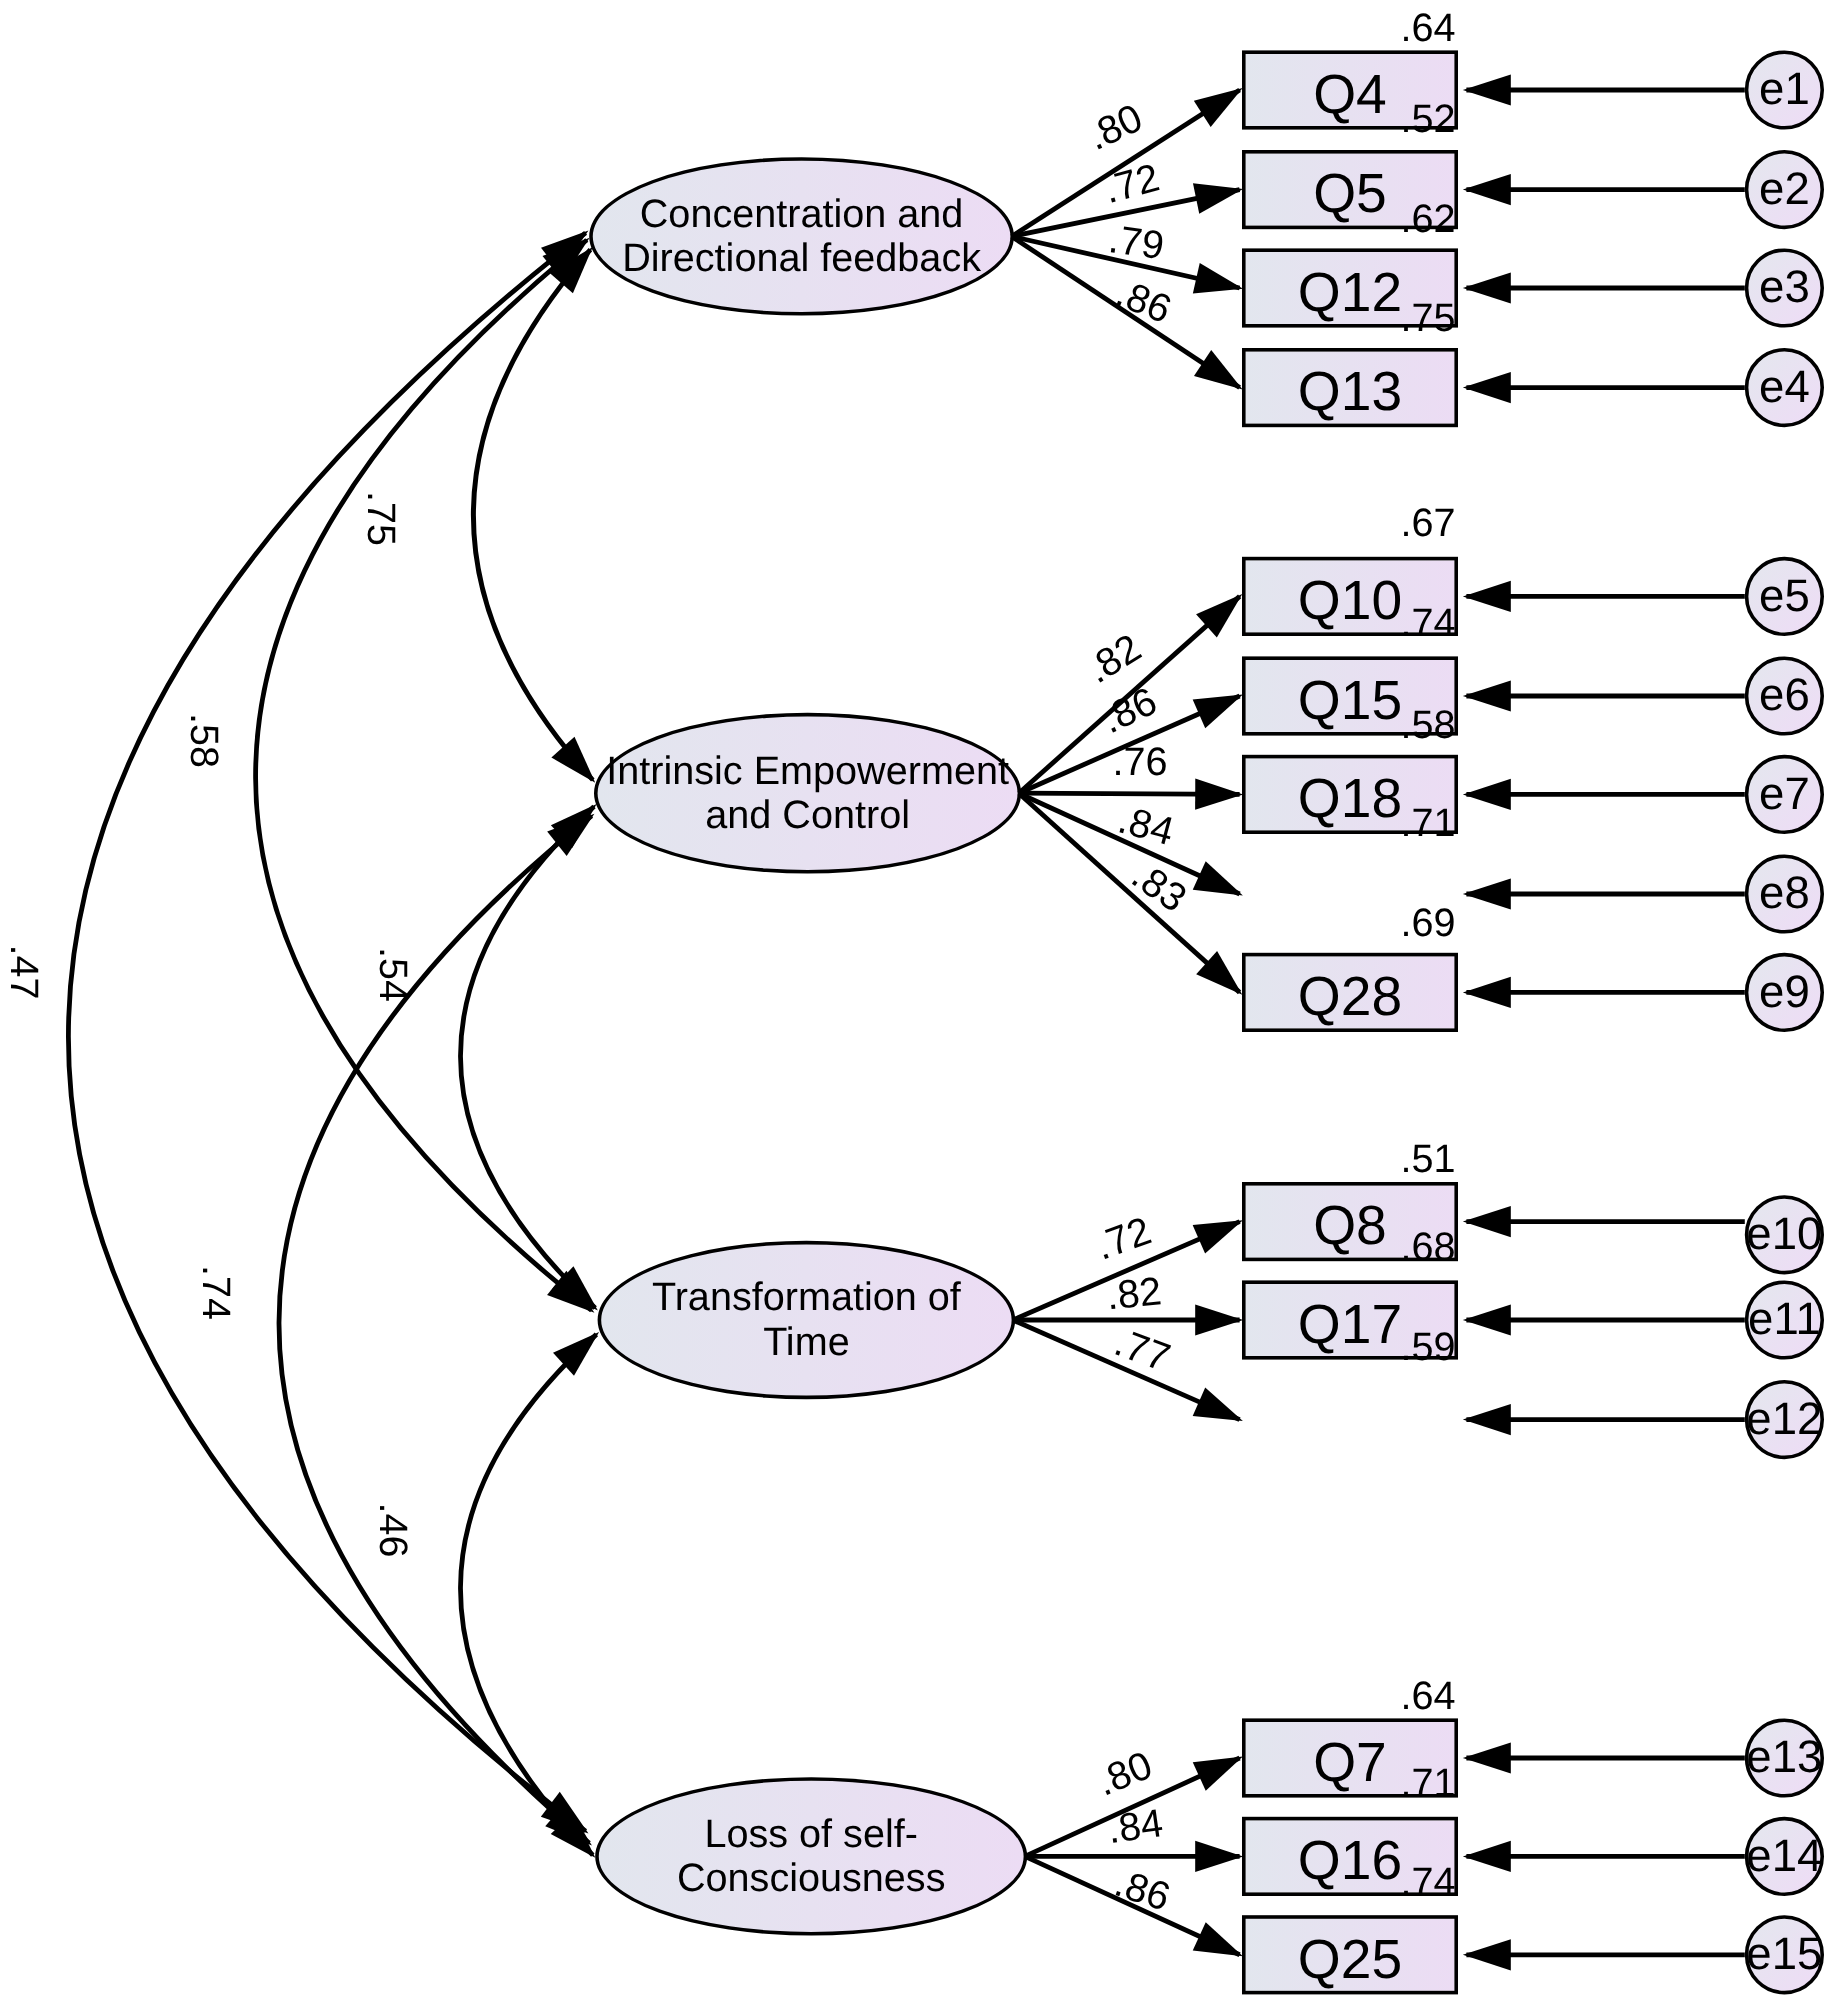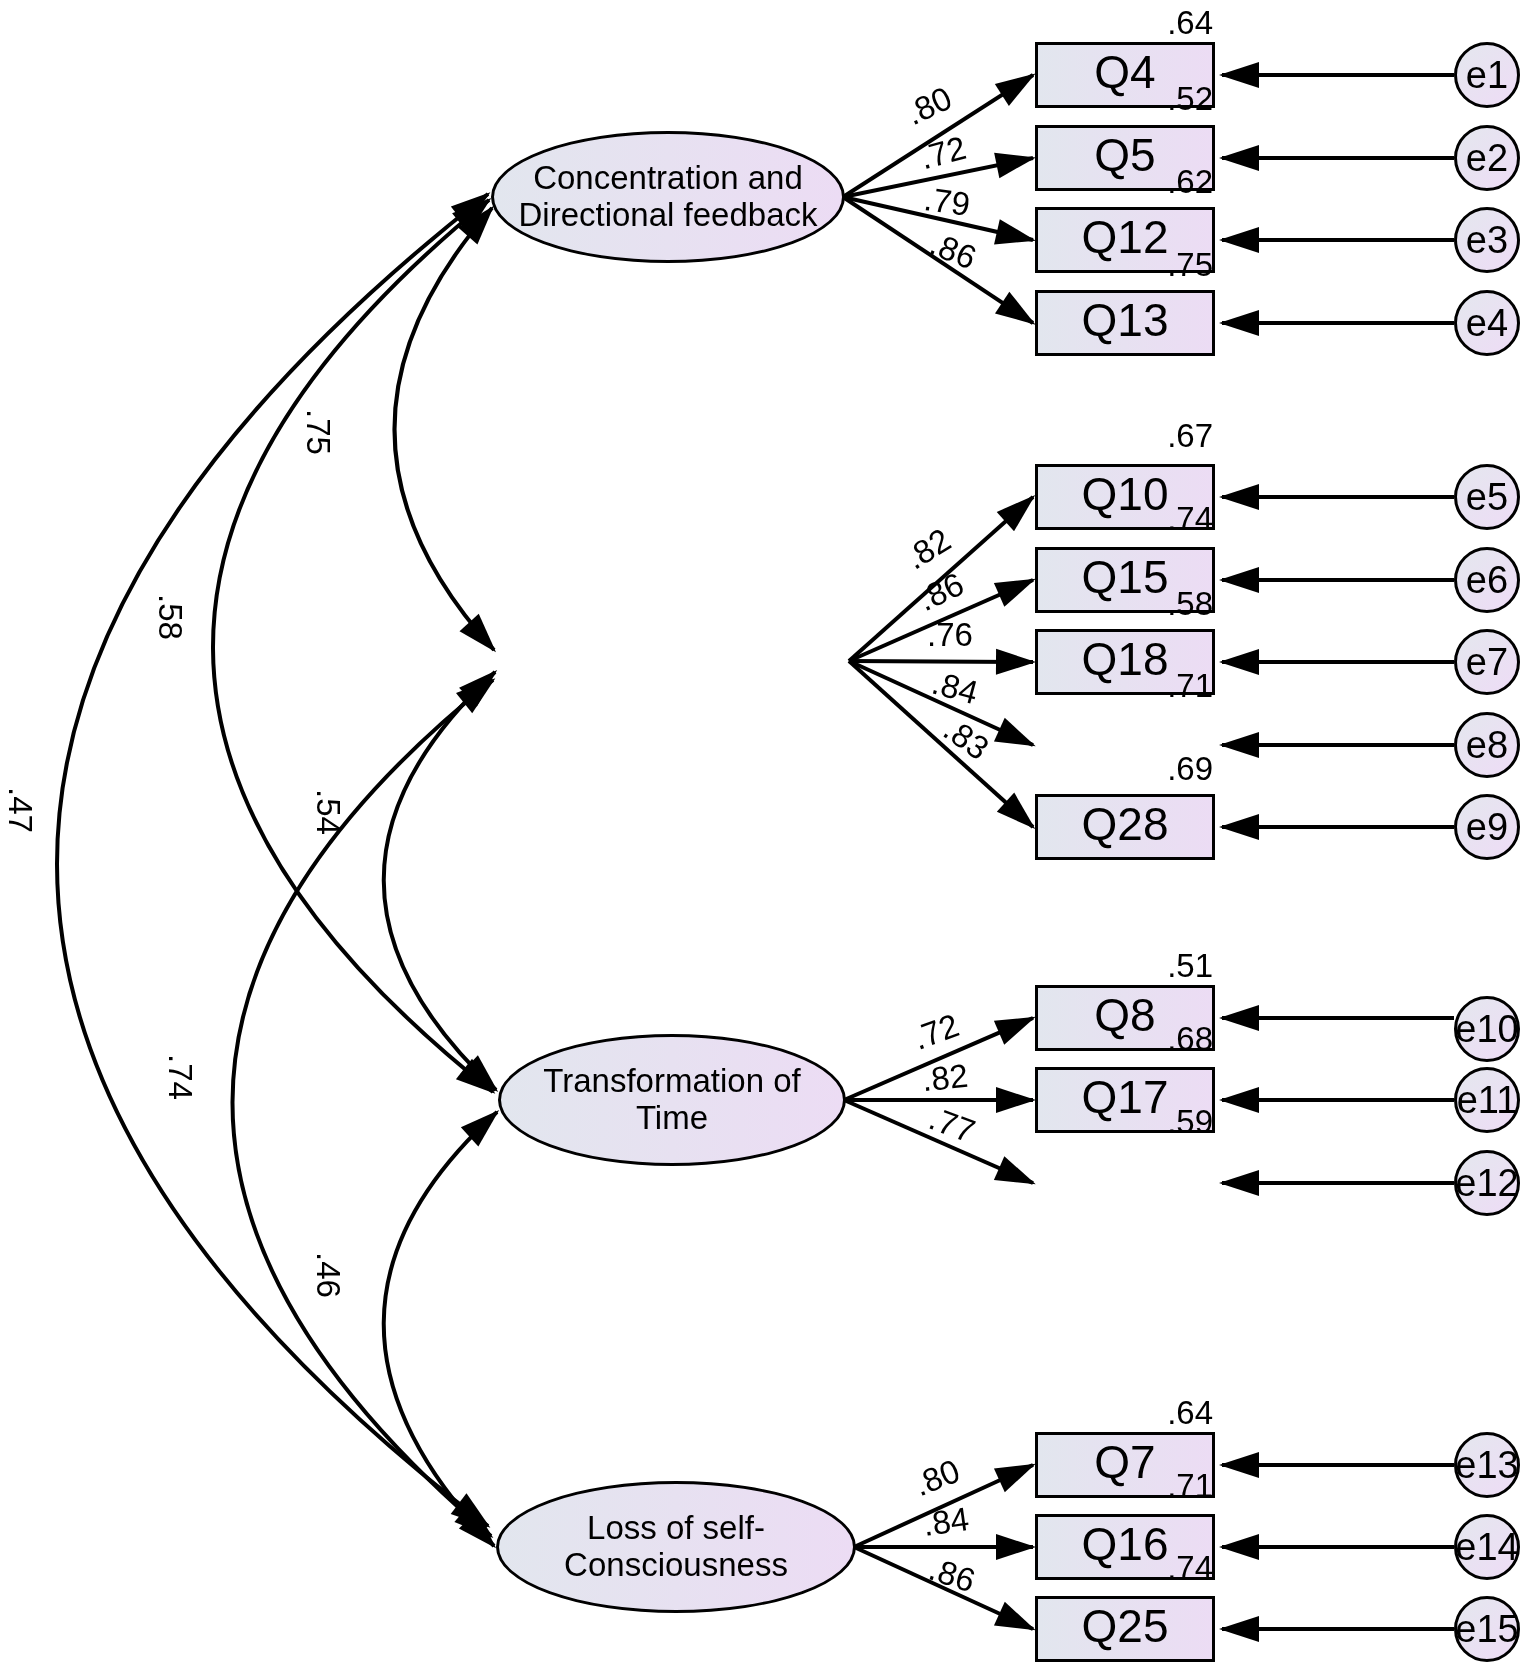--- a/index.html
+++ b/index.html
@@ -11,21 +11,21 @@
   .ell{
     position:absolute;z-index:2;border:3px solid #000;border-radius:50%;
     background:linear-gradient(90deg,#e2e6ee 0%,#ecdcf4 100%);
     display:flex;align-items:center;justify-content:center;text-align:center;
   }
   .ell span{white-space:pre-line;font-size:33px;line-height:1.12;}
   .box{
     position:absolute;z-index:2;left:1035px;width:174px;height:60px;
     border:3px solid #000;
     background:linear-gradient(90deg,#e2e6ee 0%,#ecdcf4 100%);
-    display:flex;align-items:flex-start;justify-content:center;
+    display:flex;align-items:flex-end;justify-content:center;
   }
   .box span{font-size:46px;}
   .err{
     position:absolute;z-index:2;left:1454px;width:60px;height:60px;
     border:3px solid #000;border-radius:50%;
     background:linear-gradient(135deg,#e4e7ee 0%,#eedcf6 100%);
     display:flex;align-items:center;justify-content:center;
   }
   .err span{font-size:38px;}
   .lbl{
@@ -90,20 +90,24 @@
       <path d="M 1454 1465 L 1222 1465" marker-end="url(#ah)"></path>
       <path d="M 1454 1547 L 1222 1547" marker-end="url(#ah)"></path>
       <path d="M 1454 1629 L 1222 1629" marker-end="url(#ah)"></path>
     </g>
   </svg>
 
   <div class="ell" style="left:491px;top:131px;width:348px;height:126px">
     <span>Concentration and
 Directional feedback</span>
   </div>
+  <div class="ell" style="left:495px;top:594px;width:350px;height:128px">
+    <span>Intrinsic Empowerment
+and Control</span>
+  </div>
   <div class="ell" style="left:496px;top:1481px;width:354px;height:126px">
     <span>Loss of self-
 Consciousness</span>
   </div>
   <div class="ell" style="left:498px;top:1034px;width:342px;height:126px">
     <span>Transformation of
 Time</span>
   </div>
 
   <div class="box" style="top:42px">

